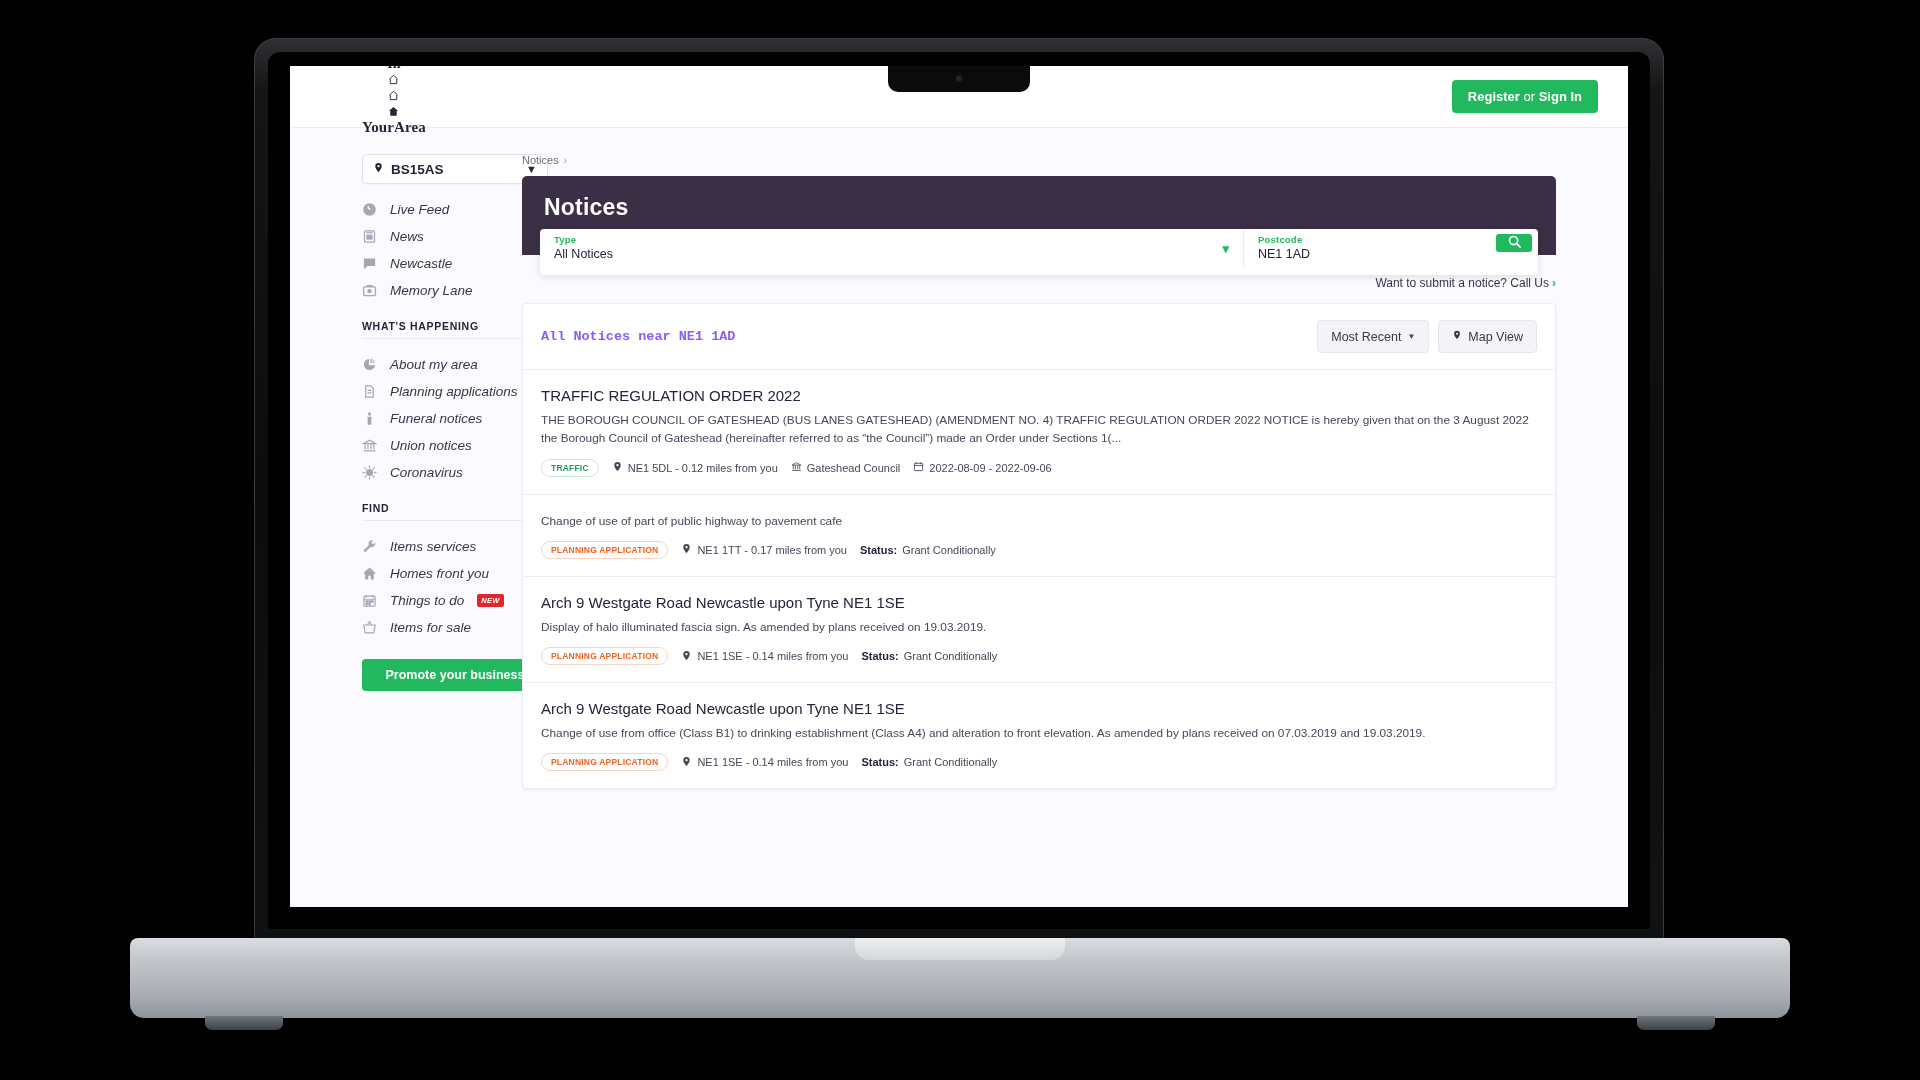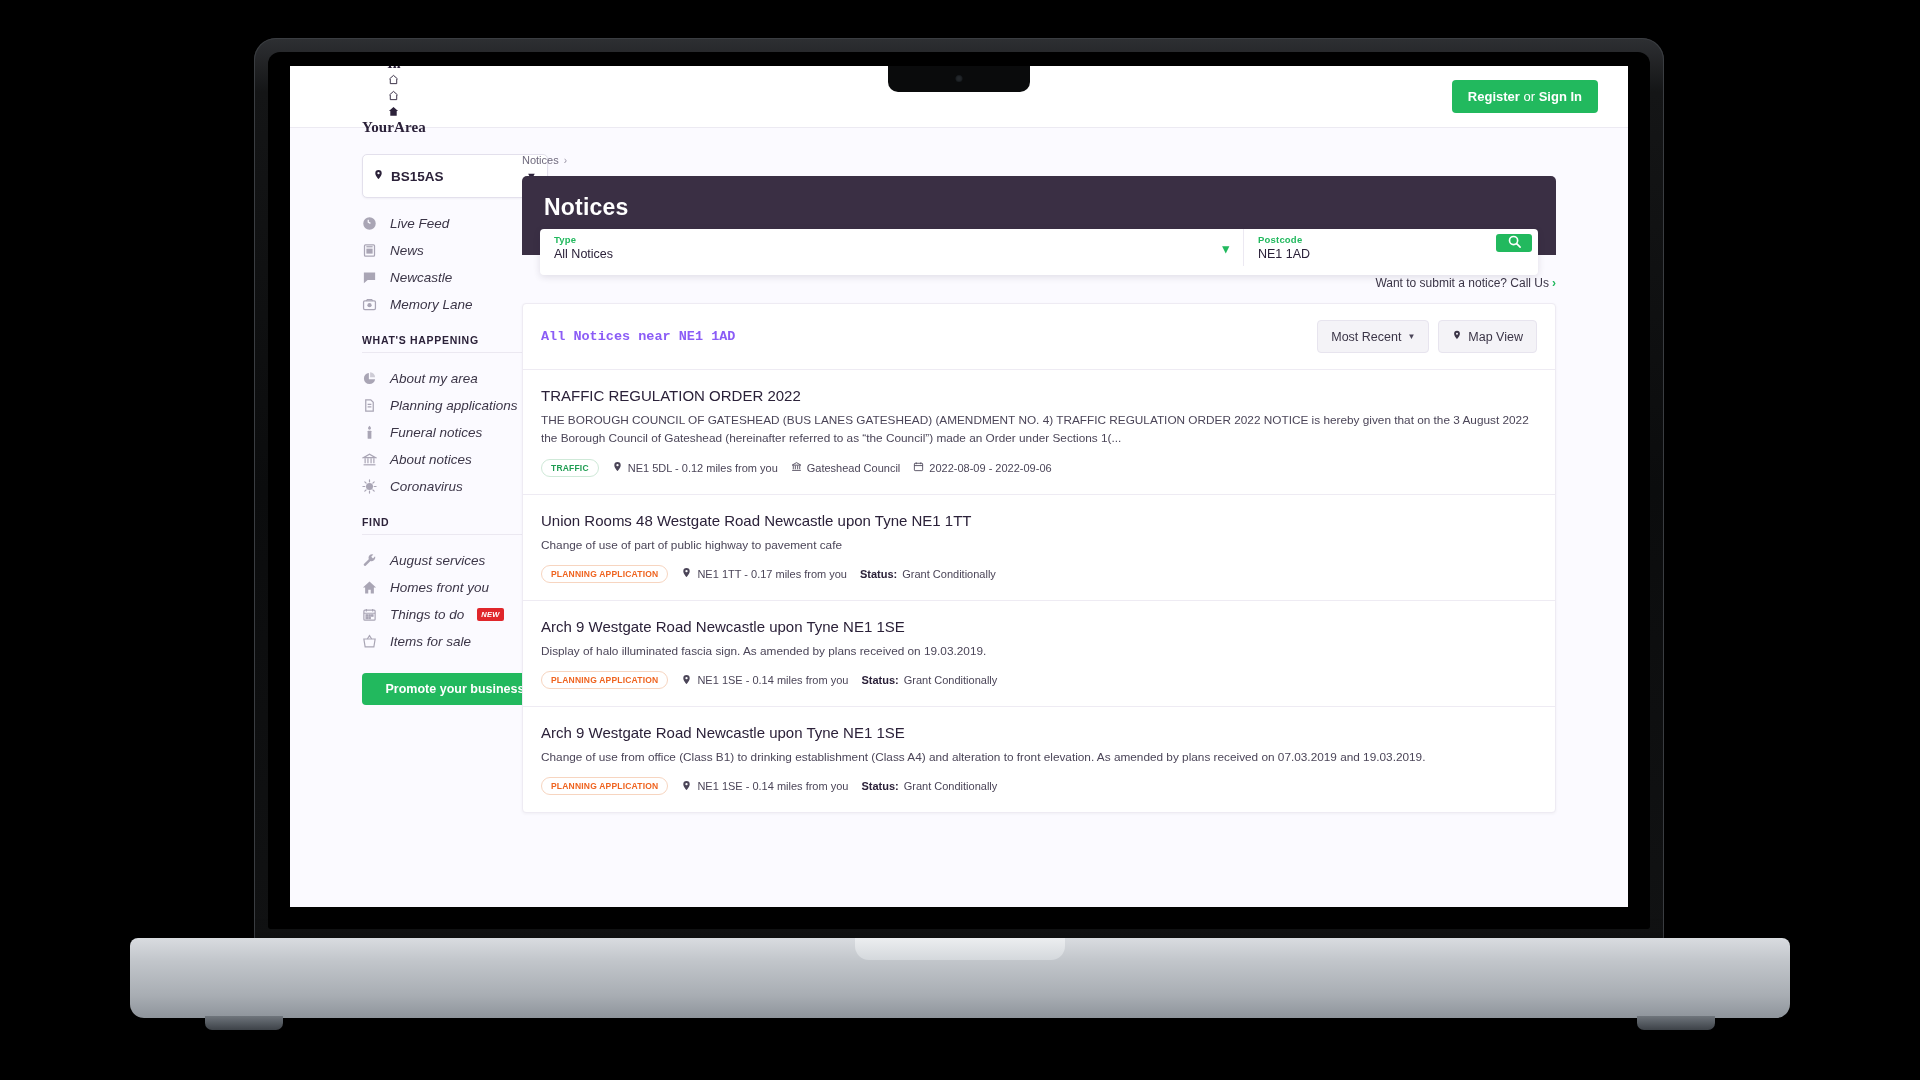--- a/index.html
+++ b/index.html
@@ -93,21 +93,21 @@
     padding: 9px 16px; cursor: pointer;
     font-family: "Liberation Sans", sans-serif;
   }
   .btn-green .thin { font-weight: normal; }
 
   #body-wrap { display: flex; padding: 26px 0 0 0; }
 
   
   #sidebar { width: 232px; flex: 0 0 232px; padding-left: 72px; }
   #postcode-select {
-    width: 186px; height: 44px; background: #fff;
+    width: 186px; height: 30px; background: #fff;
     border: 1px solid #e3e0ec; border-radius: 5px;
     display: flex; align-items: center; gap: 7px;
     padding: 0 10px; font-size: 13.5px; font-weight: bold; color: #2b2139;
     box-shadow: 0 1px 2px rgba(40,30,60,.05);
     cursor: pointer;
   }
   #postcode-select .chev { margin-left: auto; font-size: 11px; color: #2b2139; }
   .nav-list { margin-top: 12px; width: 186px; }
   .nav-item {
     display: flex; align-items: center; gap: 13px;
@@ -340,21 +340,21 @@
                     <span class="nav-label">Funeral notices</span>
                   </div>
                   <div class="nav-item">
                     <span class="nav-icon">
                       <svg viewBox="0 0 24 24" fill="none" stroke="#a9a5b5" stroke-width="1.9">
                         <path d="M2.5 9 12 3.5 21.5 9z"></path>
                         <path d="M5 10v8M9.5 10v8M14.5 10v8M19 10v8"></path>
                         <path d="M2.5 20.5h19"></path>
                       </svg>
                     </span>
-                    <span class="nav-label">About notices</span>
+                    <span class="nav-label">Union notices</span>
                   </div>
                   <div class="nav-item">
                     <span class="nav-icon">
                       <svg viewBox="0 0 24 24" fill="#a9a5b5">
                         <circle cx="12" cy="12" r="5.6"></circle>
                         <g stroke="#a9a5b5" stroke-width="1.9" stroke-linecap="round">
                           <path d="M12 1.5v3M12 19.5v3M1.5 12h3M19.5 12h3M4.5 4.5l2.1 2.1M17.4 17.4l2.1 2.1M19.5 4.5l-2.1 2.1M6.6 17.4l-2.1 2.1"></path>
                         </g>
                       </svg>
                     </span>
@@ -363,21 +363,21 @@
                 </div>
 
               <div class="nav-section">FIND</div>
               <div class="nav-list" id="nav-find">
                   <div class="nav-item">
                     <span class="nav-icon">
                       <svg viewBox="0 0 24 24" fill="#a9a5b5">
                         <path d="M20.9 5.3a5.6 5.6 0 0 1-7.3 7.3L5.9 20.3a2 2 0 0 1-2.8-2.8l7.7-7.7a5.6 5.6 0 0 1 7.3-7.3l-3.3 3.3 2.8 2.8z"></path>
                       </svg>
                     </span>
-                    <span class="nav-label">August services</span>
+                    <span class="nav-label">Items services</span>
                   </div>
                   <div class="nav-item">
                     <span class="nav-icon">
                       <svg viewBox="0 0 24 24" fill="#a9a5b5">
                         <path d="M12 2.5 22.5 12H19v9.5h-5v-6h-4v6H5V12H1.5z"></path>
                       </svg>
                     </span>
                     <span class="nav-label">Homes front you</span>
                   </div>
                   <div class="nav-item">
@@ -486,21 +486,20 @@
                         <span class="meta-item">
                           <span><svg viewBox="0 0 24 24" fill="none" stroke="#4b4558" stroke-width="1.9">
                               <rect x="3" y="5" width="18" height="16" rx="1.6"></rect>
                               <path d="M3 10h18M7 3v4M17 3v4"></path>
                             </svg></span>
                           <span>2022-08-09 - 2022-09-06</span>
                         </span>
                       </div>
                     </div>
                     <div class="notice">
-                      <div class="notice-title">Union Rooms 48 Westgate Road Newcastle upon Tyne NE1 1TT</div>
                       <div class="notice-desc">Change of use of part of public highway to pavement cafe</div>
                       <div class="notice-meta">
                         <span class="tag tag-planning">PLANNING APPLICATION</span>
                         <span class="meta-item">
                           <span><svg viewBox="0 0 24 24" fill="#4b4558">
                               <path d="M12 2a7 7 0 0 0-7 7c0 5 7 13 7 13s7-8 7-13a7 7 0 0 0-7-7zm0 9.5A2.5 2.5 0 1 1 12 6.5a2.5 2.5 0 0 1 0 5z"></path>
                             </svg></span>
                           <span>NE1 1TT - 0.17 miles from you</span>
                         </span>
                         <span class="meta-item meta-status">

